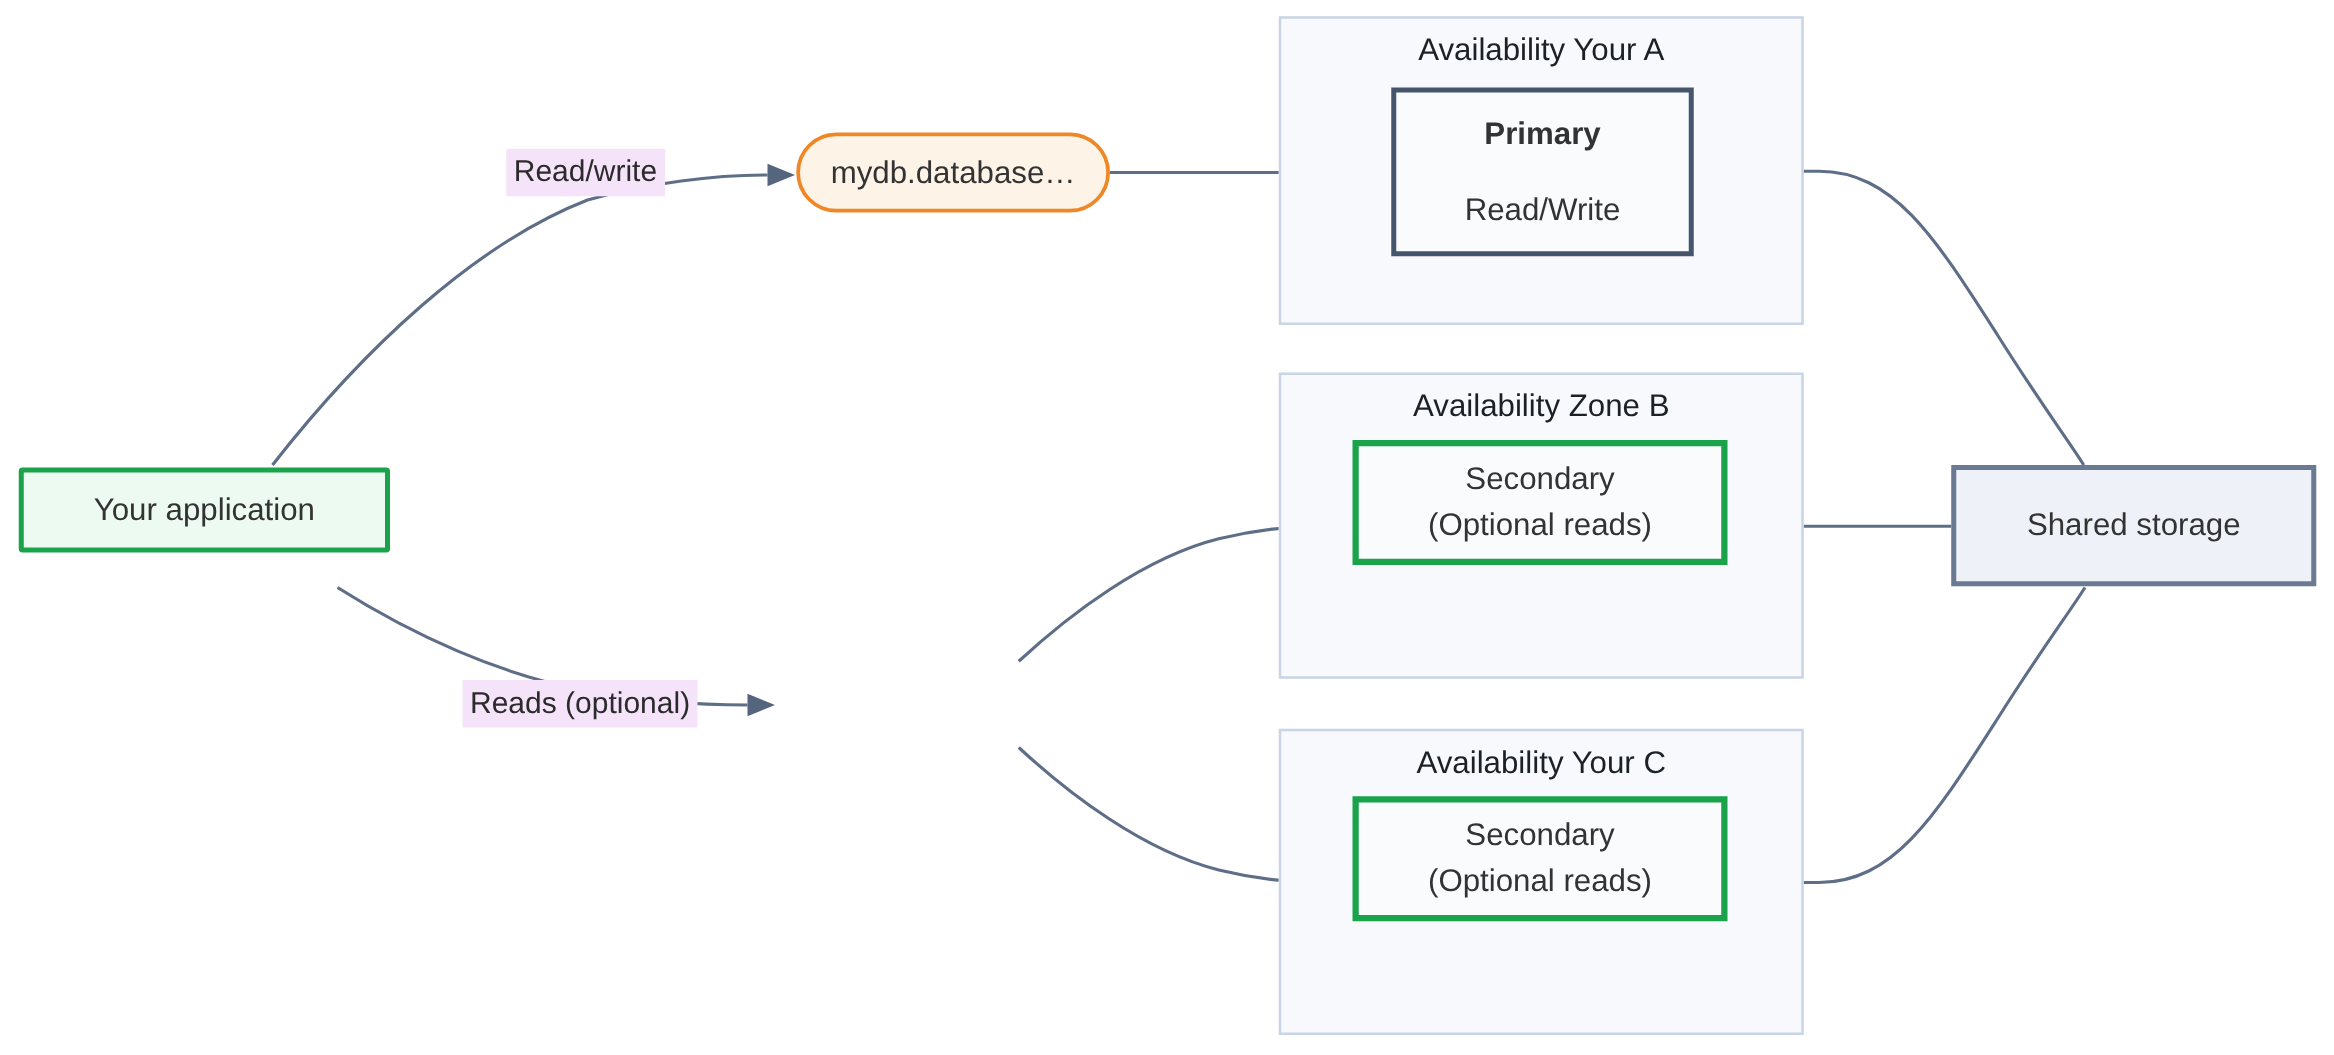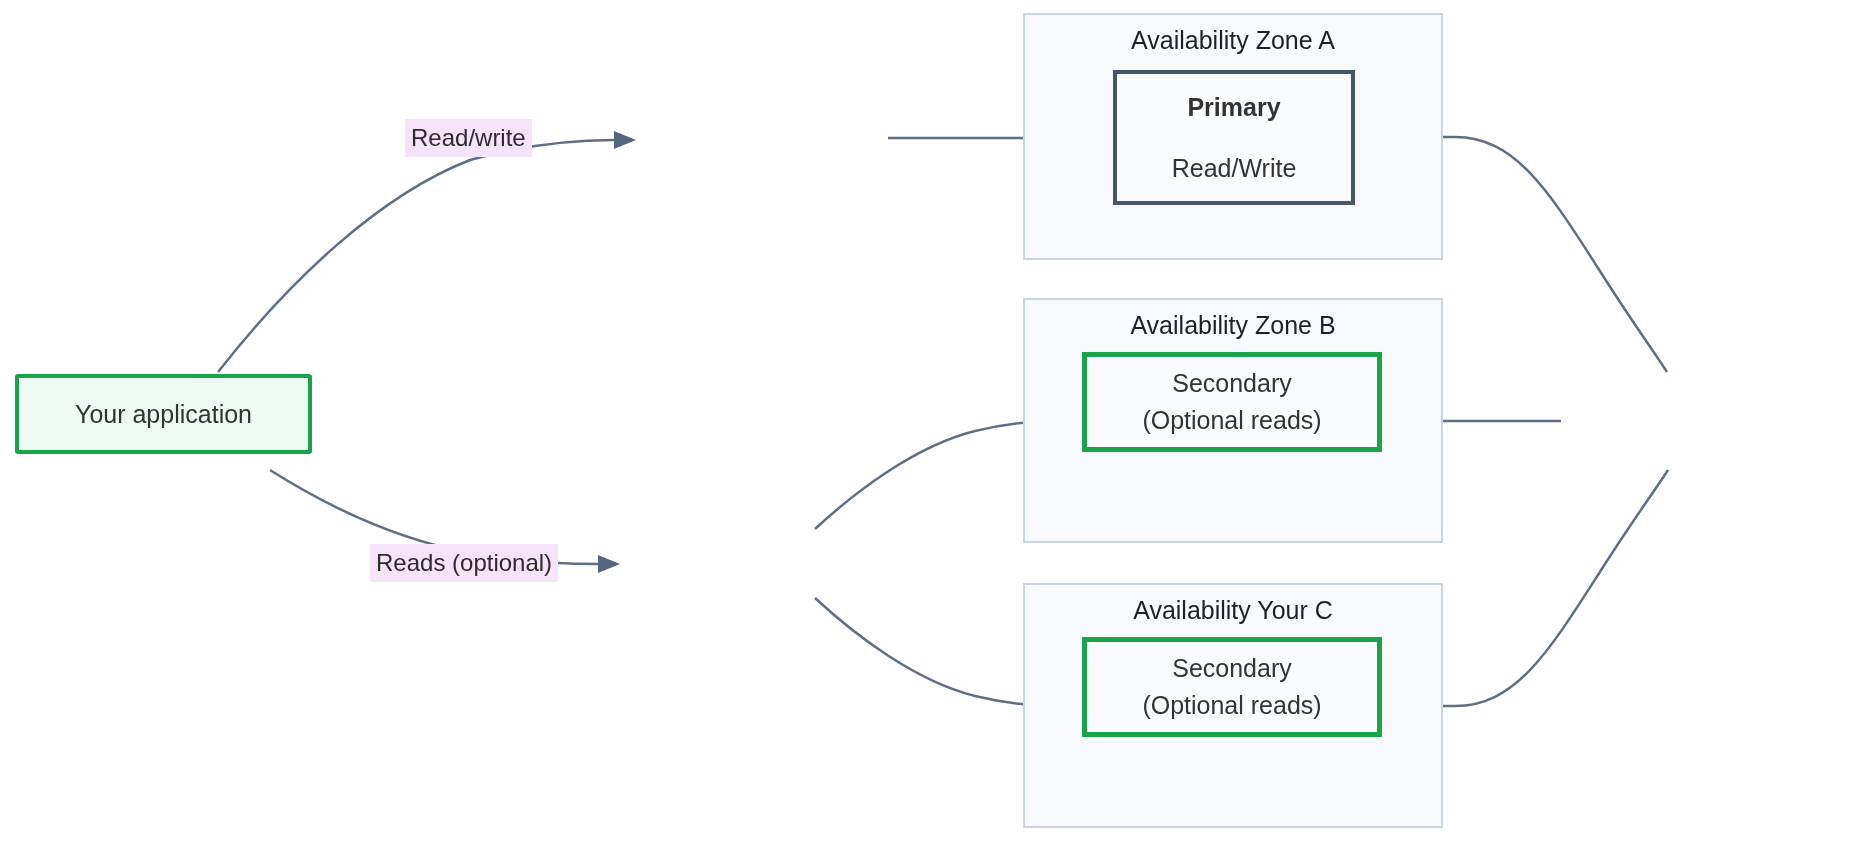--- a/index.html
+++ b/index.html
@@ -20,21 +20,21 @@
   }
   .edges{position:absolute; left:0; top:0; width:1867px; height:844px;}
   .edges path{fill:none; stroke:var(--edge); stroke-width:2.5px;}
   .edges polygon{fill:var(--arrow); stroke:none;}
   .node{
     position:absolute; box-sizing:border-box;
     display:flex; flex-direction:column; align-items:center; justify-content:center;
     font-size:25px; color:var(--text); text-align:center; line-height:37px;
   }
   .app{
-    left:15px; top:374px; width:297px; height:80px;
+    left:15px; top:374px; width:297px; height:68px;
     background:var(--green-fill); border:4px solid var(--green-border); border-radius:3px;
   }
   .pill{
     background:var(--orange-fill); border:3px solid var(--orange-border);
   }
   .pill-writer{left:637px; top:106px; width:251px; height:64px; border-radius:32px;}
   .pill-reader{left:620px; top:529px; width:280px; height:69px; border-radius:35px;}
   .zone{
     position:absolute; box-sizing:border-box; left:1023px; width:420px;
     background:var(--zone-fill); border:2px solid var(--zone-border);
@@ -98,23 +98,26 @@
     <path d="M 1382 706 L 1455 706 C 1515 706 1548 653 1598 575 C 1632 521 1654 492 1668 470"></path>
   </svg>
 
   <div class="node app">
     <span>Your application</span>
   </div>
 
   <div class="edge-label label-rw">Read/write</div>
   <div class="edge-label label-ro">Reads (optional)</div>
 
+  <div class="node pill pill-writer">
+    <span>mydb.database…</span>
+  </div>
 
   <div class="zone zone-a">
-    <div class="zone-title">Availability Zone A</div>
+    <div class="zone-title">Availability Your A</div>
     <div class="node inner primary">
       <div class="bold">Primary</div>
       <div>Read/Write</div>
     </div>
   </div>
 
   <div class="zone zone-b">
     <div class="zone-title">Availability Zone B</div>
     <div class="node inner secondary">
       <div>Secondary</div>
@@ -123,14 +126,17 @@
   </div>
 
   <div class="zone zone-c">
     <div class="zone-title">Availability Your C</div>
     <div class="node inner secondary">
       <div>Secondary</div>
       <div>(Optional reads)</div>
     </div>
   </div>
 
+  <div class="node storage">
+    <span>Shared storage</span>
+  </div>
 
 </div>
 
 </body></html>

